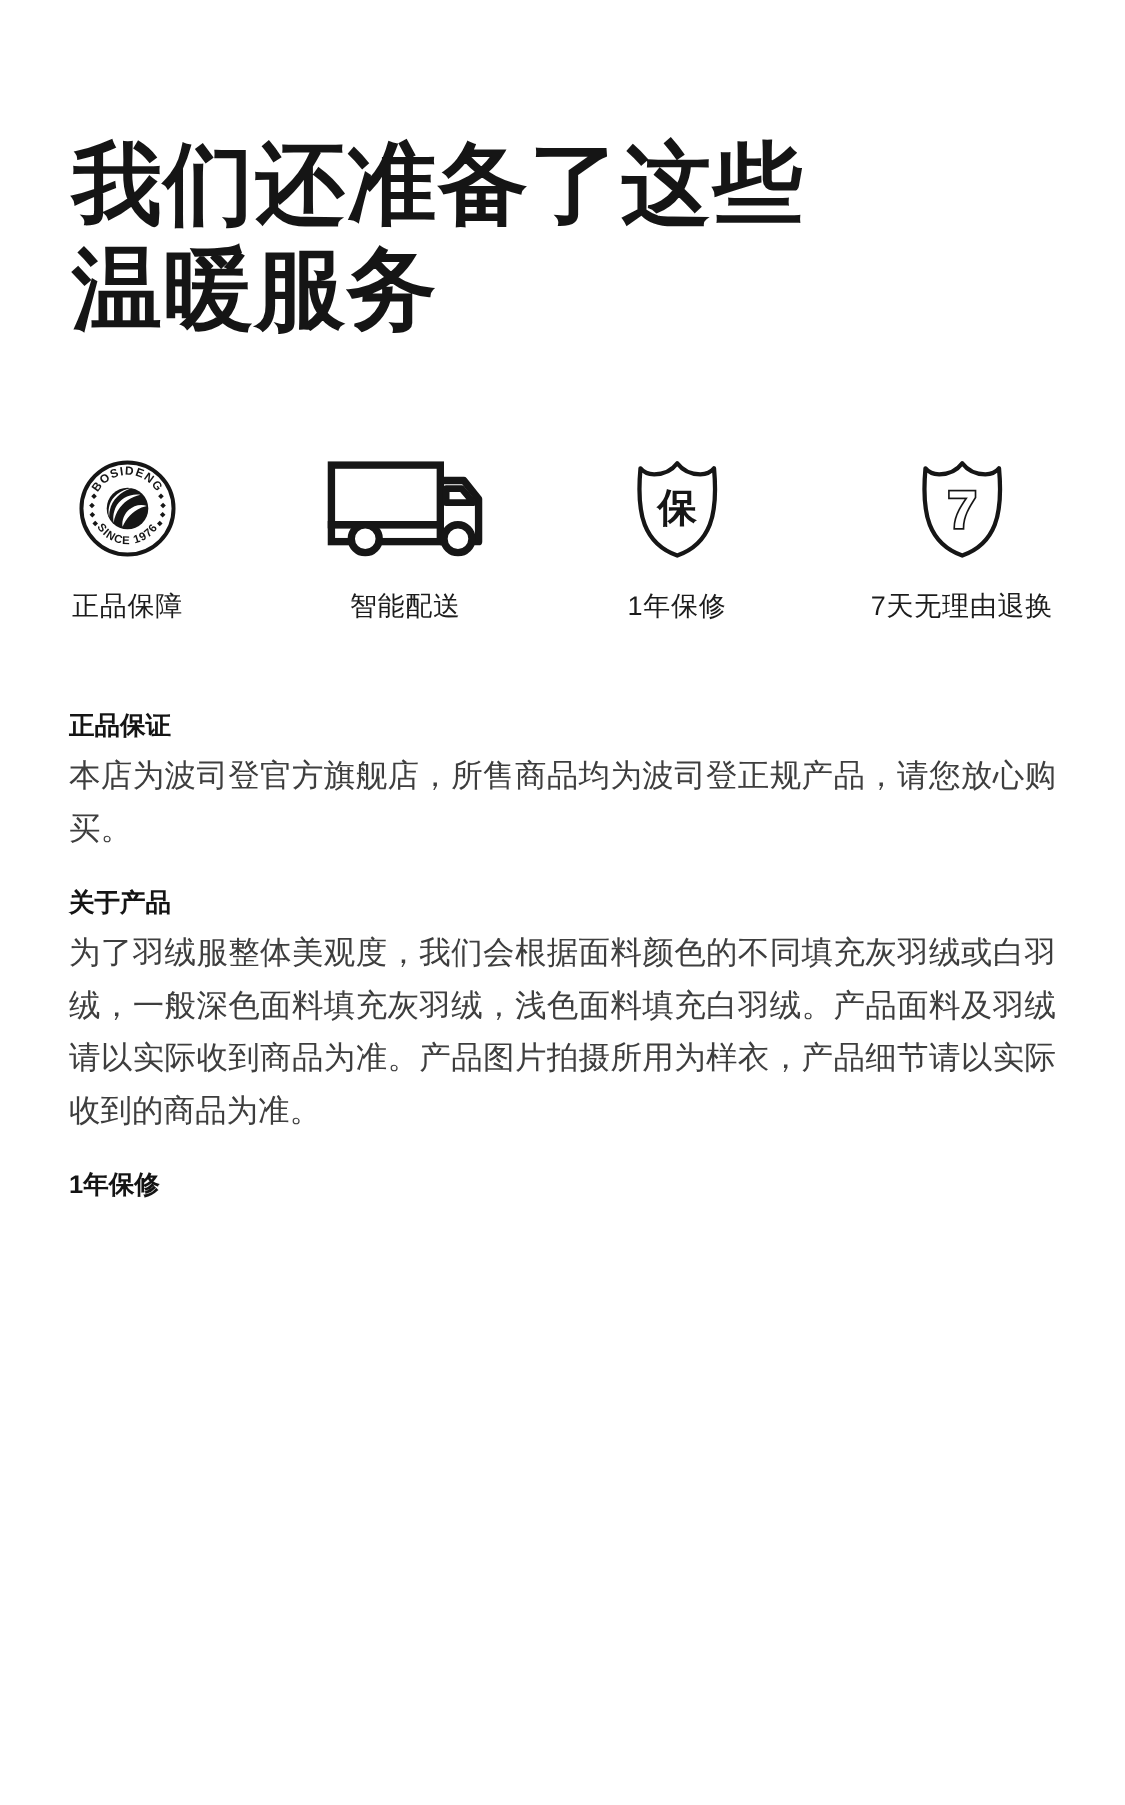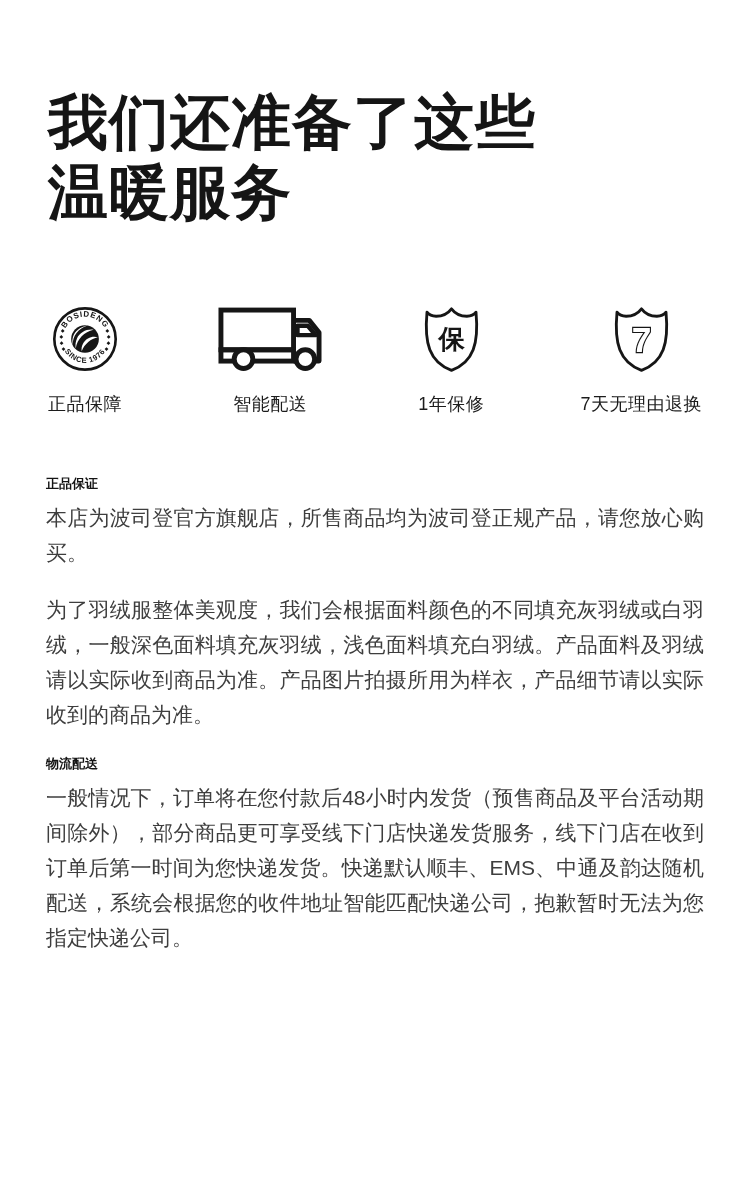--- a/index.html
+++ b/index.html
@@ -46,21 +46,21 @@
     color: #1c1c1c;
     white-space: nowrap;
     letter-spacing: 0.5px;
   }
   
   .sections {
     margin: 58px 46px 0 46px;
   }
   .section { margin-bottom: 22px; }
   .section h3 {
-    font-size: 13px;
+    font-size: 17px;
     font-weight: 700;
     line-height: 20px;
     color: #141414;
     margin-bottom: 6px;
   }
   .section p {
     font-size: 21px;
     line-height: 35px;
     color: #3e3e3e;
     text-align: justify;
@@ -151,27 +151,24 @@
   </div>
 
   <div class="sections">
 
     <div class="section">
       <h3>正品保证</h3>
       <p>本店为波司登官方旗舰店，所售商品均为波司登正规产品，请您放心购买。</p>
     </div>
 
     <div class="section">
+      <h3>关于产品</h3>
       <p>为了羽绒服整体美观度，我们会根据面料颜色的不同填充灰羽绒或白羽绒，一般深色面料填充灰羽绒，浅色面料填充白羽绒。产品面料及羽绒请以实际收到商品为准。产品图片拍摄所用为样衣，产品细节请以实际收到的商品为准。</p>
     </div>
 
-    <div class="section">
-      <h3>物流配送</h3>
-      <p>一般情况下，订单将在您付款后48小时内发货（预售商品及平台活动期间除外），部分商品更可享受线下门店快递发货服务，线下门店在收到订单后第一时间为您快递发货。快递默认顺丰、EMS、中通及韵达随机配送，系统会根据您的收件地址智能匹配快递公司，抱歉暂时无法为您指定快递公司。</p>
-    </div>
 
     <div class="section">
       <h3>1年保修</h3>
     </div>
 
     <div class="section">
     </div>
 
   </div>
 

